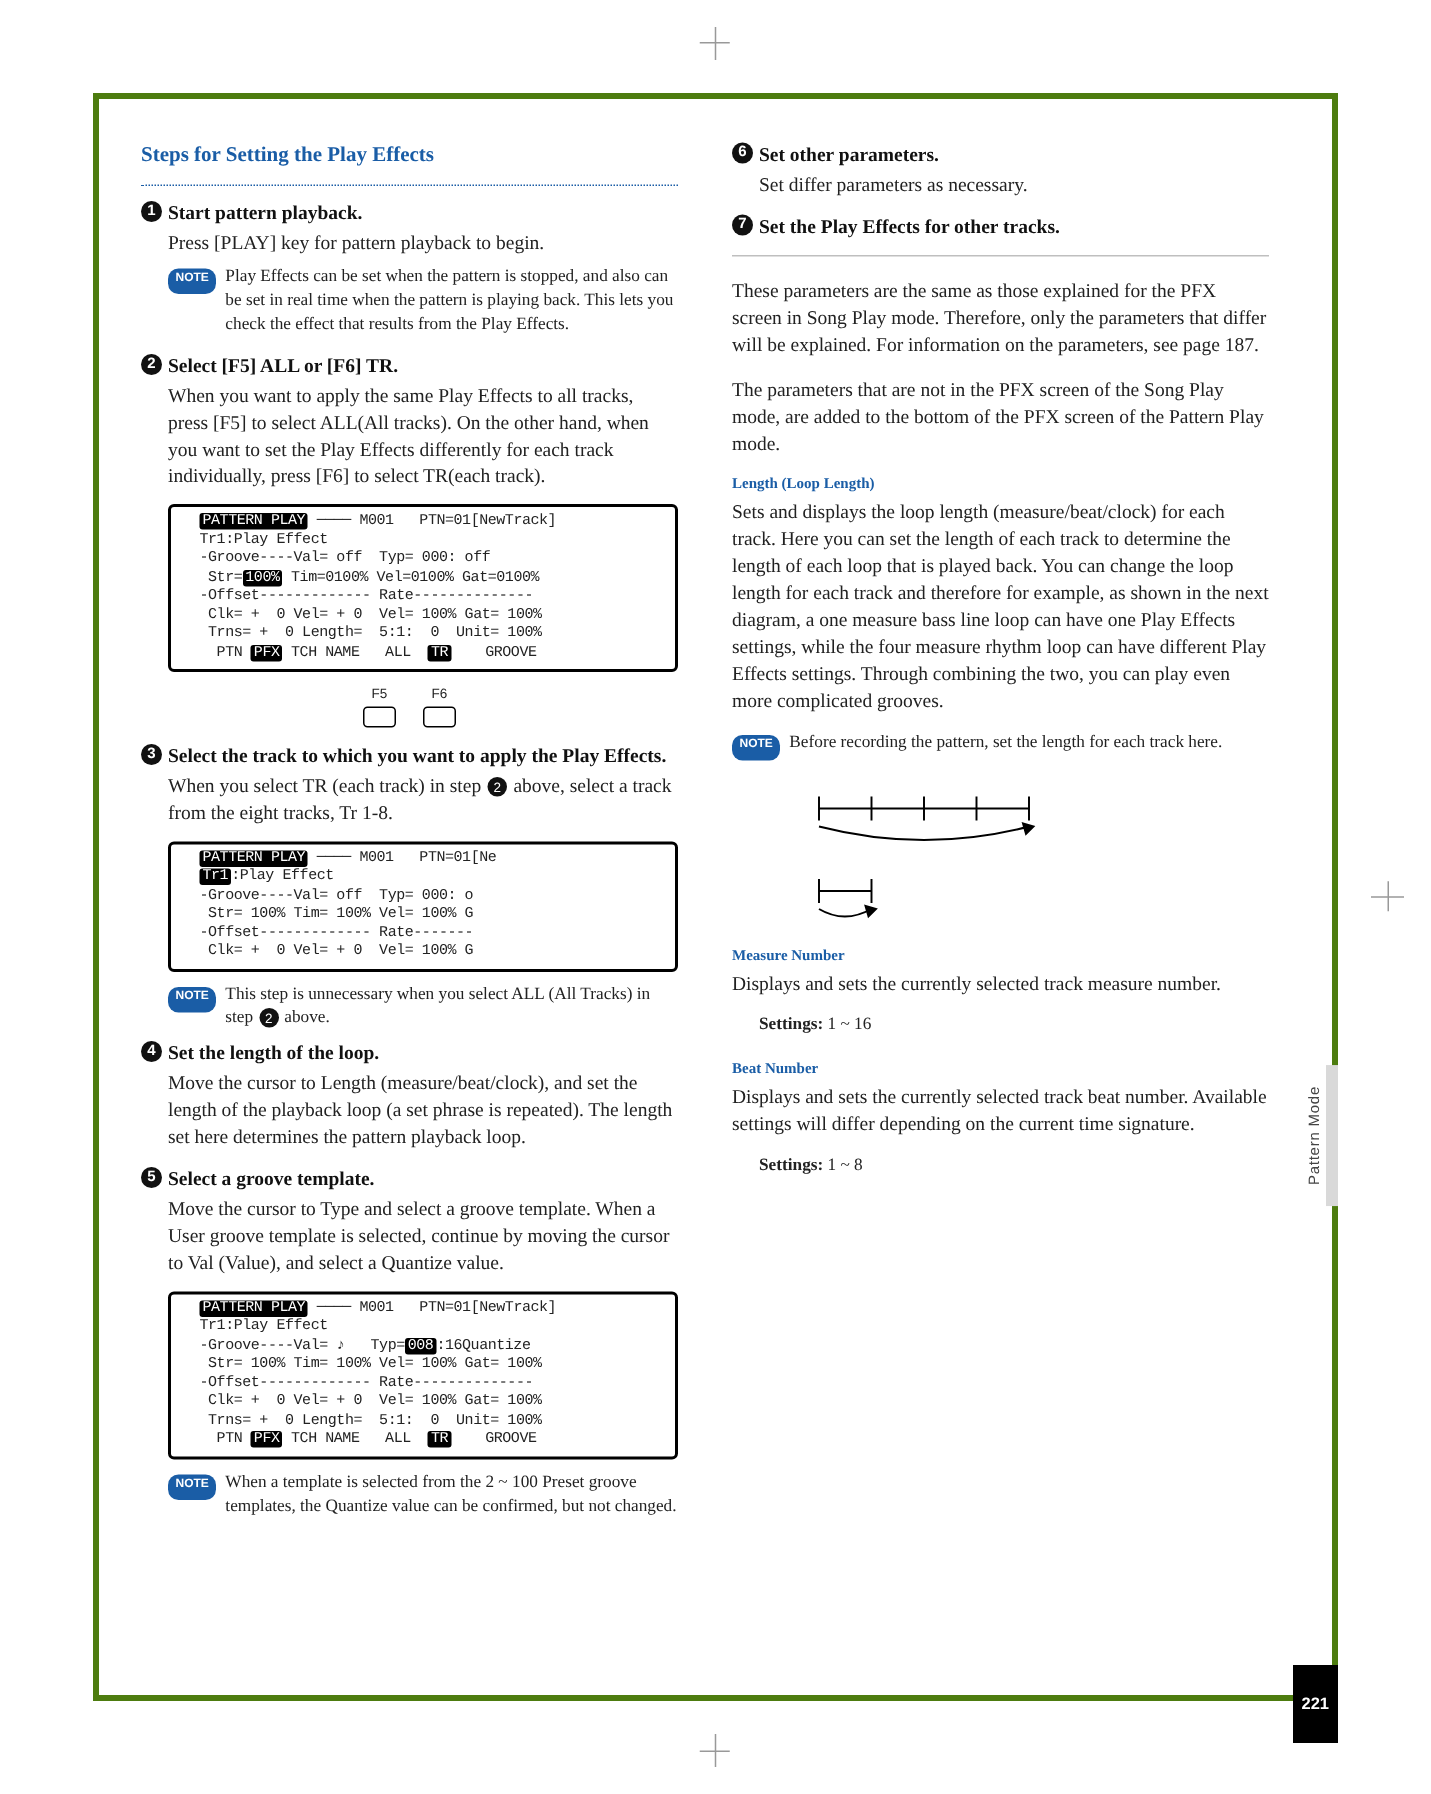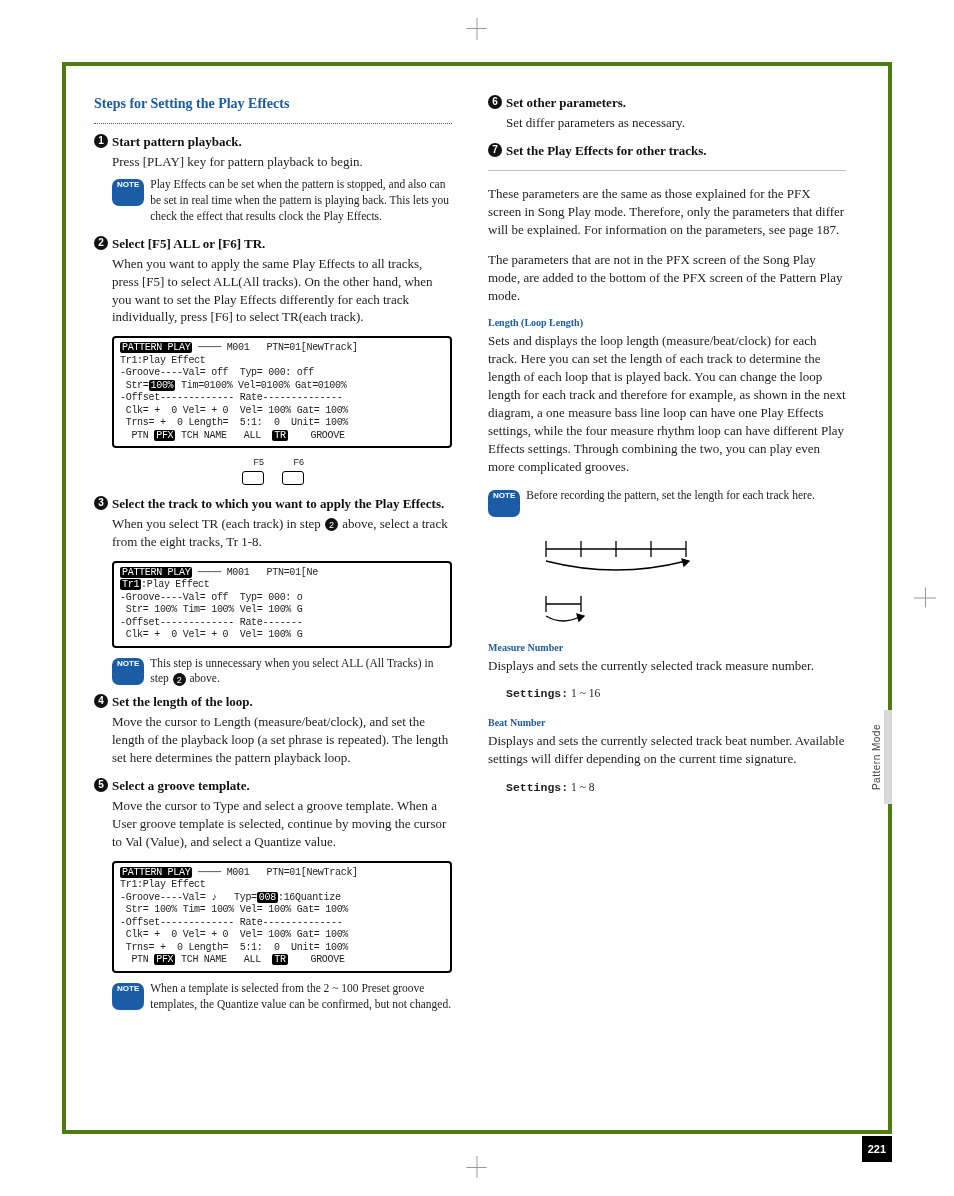--- a/index.html
+++ b/index.html
@@ -55,56 +55,56 @@
     width: 14px; height: 14px; border-radius: 50%;
     background: #111; color: #fff; font-size: 10px; line-height: 14px;
     flex-shrink: 0; margin-top: 1px;
     font-family: Arial, sans-serif;
   }
   .circ.inline { width:13px; height:13px; font-size:9px; vertical-align: middle; margin: 0 1px; }
   .step-body { padding-left: 18px; margin-top: 2px; }
   .note-row { display: flex; gap: 6px; padding-left: 18px; margin-top: 6px; margin-bottom: 6px; font-size: 11.5px; }
   .note-badge {
     background: #1a5da6; color:#fff; font-size:8px; font-weight:bold;
-    border-radius: 7px; padding: 1px 5px; height: 27px; line-height: 10px;
+    border-radius: 7px; padding: 1px 5px; height: 17px; line-height: 10px;
     flex-shrink: 0; margin-top: 2px;
     font-family: Arial, sans-serif;
   }
   .lcd {
     margin: 8px 0 8px 18px;
     border: 2px solid #000;
     border-radius: 4px;
     font-family: "Courier New", monospace;
     font-size: 10px;
     line-height: 1.25;
-    padding: 4px 6px;
+    padding: 4px 19px;
     white-space: pre;
     background: #fff;
     letter-spacing: -0.3px;
   }
   .lcd .inv { background:#000; color:#fff; padding:0 2px; border-radius:2px; }
   .fkeys { display:flex; justify-content:center; gap:18px; margin: 4px 0 10px 0; font-size:9px; font-family: Arial,sans-serif;}
-  .fkey { text-align:right; }
+  .fkey { text-align:center; }
   .fkey .kbox { width:22px; height:14px; border:1.5px solid #000; border-radius:3px; margin-top:2px;}
   .para { margin-bottom: 12px; }
   .subhead { color:#1a5da6; font-weight:bold; font-size:10px; margin-top:6px; margin-bottom:2px;}
   .settings { font-size:11.5px; padding-left:18px; margin-top:4px;}
-  .settings b { font-family: Liberation Mono, monospace; }
+  .settings b { font-family: Liberation Serif, serif; }
   .side-tab {
     position:absolute; right: 62px; top: 710px;
     writing-mode: vertical-rl; transform: rotate(180deg);
     font-family: Arial, sans-serif; font-size: 10px; color:#444;
     border-left: 8px solid #d9d9d9;
     padding: 14px 2px;
     letter-spacing: 0.5px;
   }
   .page-num {
     position:absolute; right: 62px; bottom: 34px;
     background:#000; color:#fff; font-family: Arial,sans-serif;
-    font-size: 11px; font-weight:bold; padding: 7px 6px;
+    font-size: 11px; font-weight:bold; padding: 20px 6px;
   }
   .diagram { margin: 12px 0 12px 38px; }
   svg.loop { display:block; }
 </style>
 </head>
 <body>
 
 <div class="crop-marks crop-top"></div>
 <div class="crop-marks crop-bottom"></div>
 <div class="crop-marks crop-right"></div>
@@ -118,21 +118,21 @@
 
     
     <div class="step">
       <div class="step-head">
         <span class="circ">1</span>
         <span>Start pattern playback.</span>
       </div>
       <div class="step-body">Press [PLAY] key for pattern playback to begin.</div>
       <div class="note-row">
         <span class="note-badge">NOTE</span>
-        <span>Play Effects can be set when the pattern is stopped, and also can be set in real time when the pattern is playing back. This lets you check the effect that results clock the Play Effects.</span>
+        <span>Play Effects can be set when the pattern is stopped, and also can be set in real time when the pattern is playing back. This lets you check the effect that results from the Play Effects.</span>
       </div>
     </div>
 
     
     <div class="step">
       <div class="step-head">
         <span class="circ">2</span>
         <span>Select [F5] ALL or [F6] TR.</span>
       </div>
       <div class="step-body">When you want to apply the same Play Effects to all tracks, press [F5] to select ALL(All tracks). On the other hand, when you want to set the Play Effects differently for each track individually, press [F6] to select TR(each track).</div>

